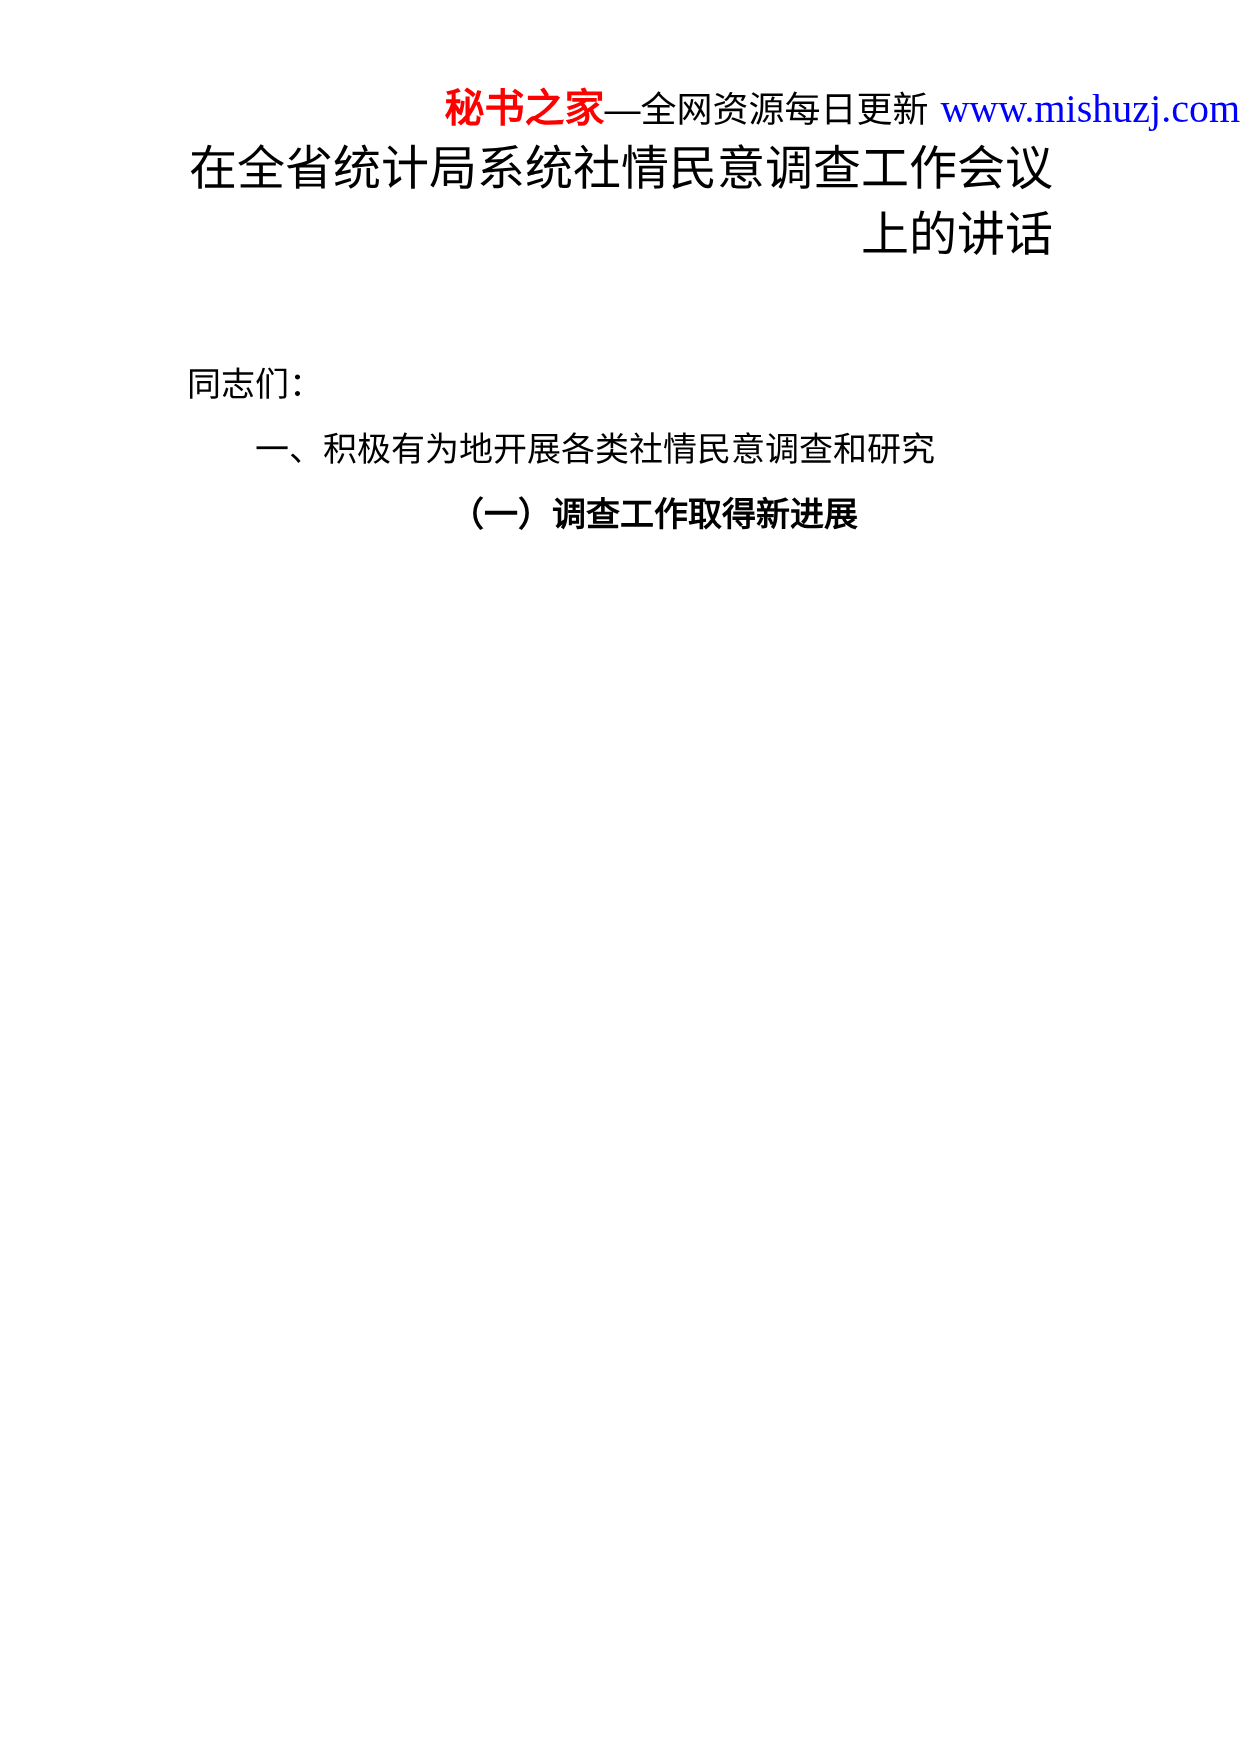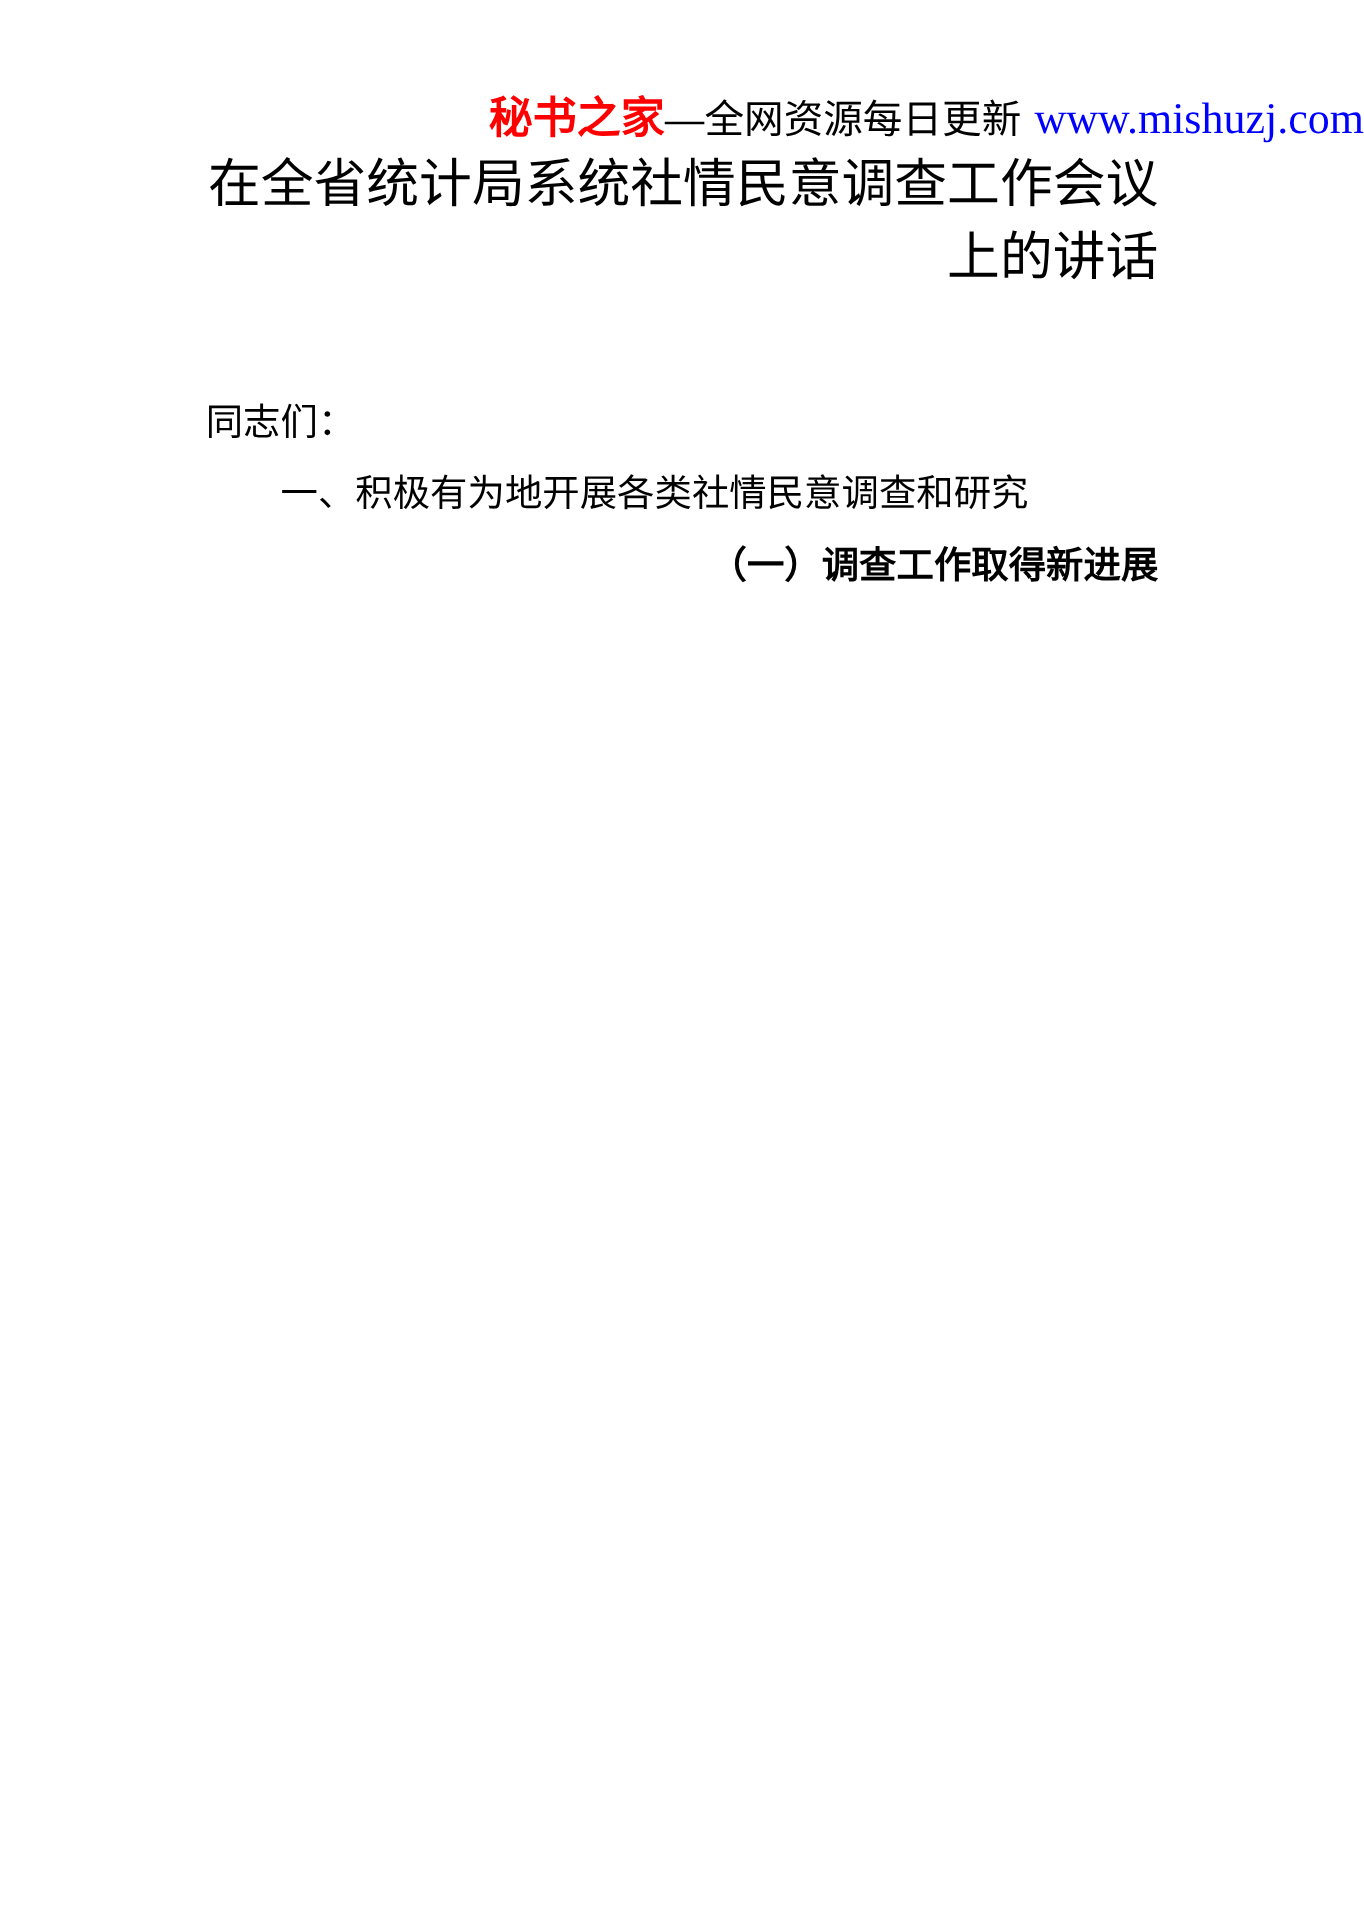--- a/index.html
+++ b/index.html
@@ -67,21 +67,21 @@
   }
   p.para{
     margin:0;
     font-size:34px;
     line-height:65px;
     font-weight:400;
     text-align:justify;
     color:var(--ink);
   }
   p.para.indent{ text-indent:2em; }
-  p.para.bold{ font-weight:700; text-align:right; }
+  p.para.bold{ font-weight:700; text-align:center; }
 </style>
 </head>
 <body>
 
 <div class="page">
 
   <div class="site-header">
     <span class="brand">秘书之家</span><span class="tagline">—全网资源每日更新</span><a class="site-url">www.mishuzj.com</a>
   </div>
 

